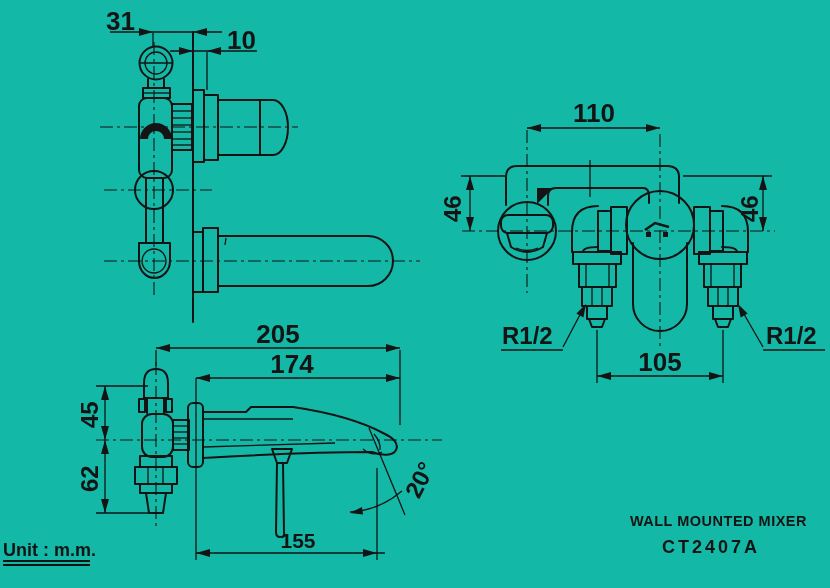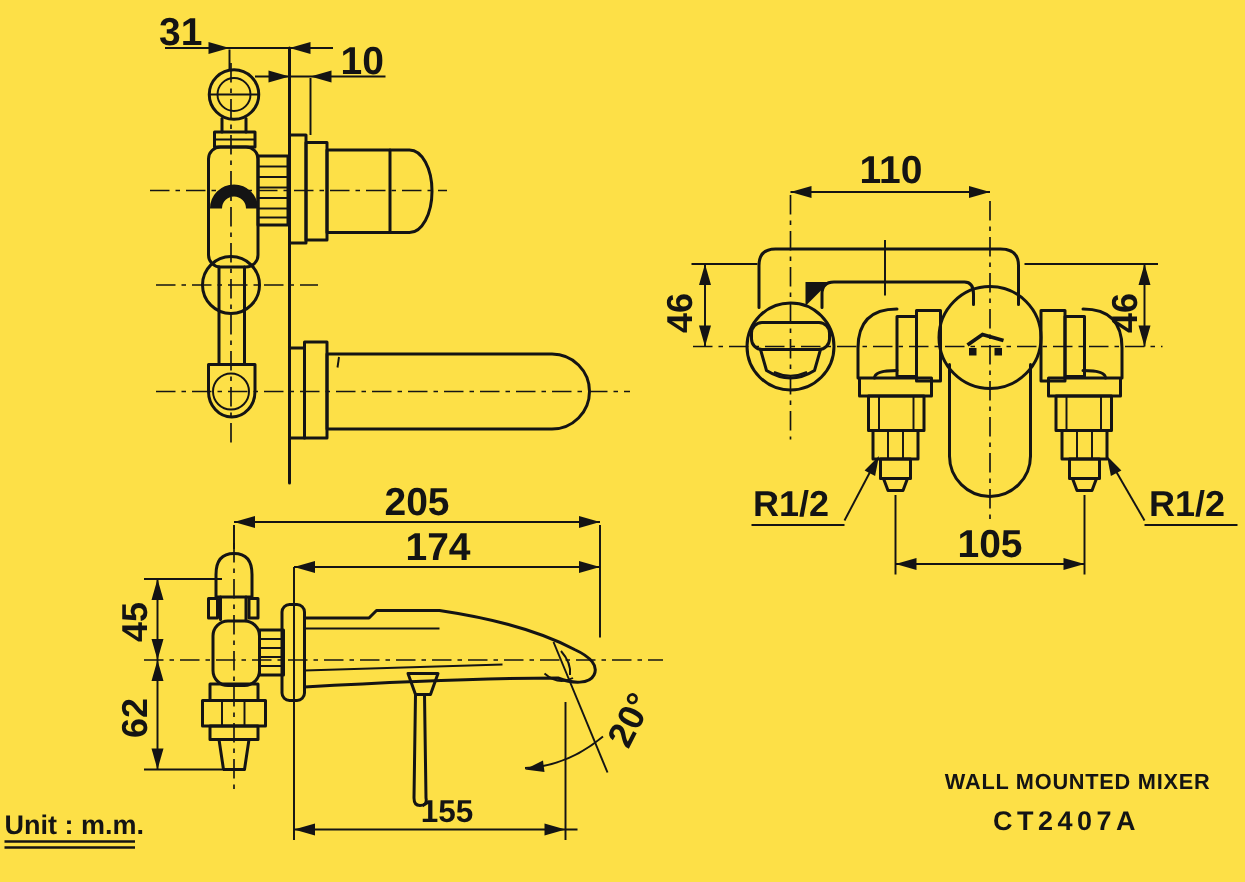--- a/index.html
+++ b/index.html
@@ -1,16 +1,16 @@
 <!DOCTYPE html>
 <html><head>
 <meta charset="utf-8">
 <style>
   html,body{margin:0;padding:0;background:#ffffff;}
-  .page{position:relative;width:830px;height:588px;background:#fde047;overflow:hidden;}
+  .page{position:relative;width:830px;height:588px;background:#14b8a6;overflow:hidden;}
   svg text{font-family:"Liberation Sans", sans-serif;font-weight:bold;fill:#141414;}
   .ol{stroke:#141414;stroke-width:2;fill:none;stroke-linejoin:round;stroke-linecap:round;}
   .tl{stroke:#141414;stroke-width:1.3;fill:none;stroke-linejoin:round;}
   .cl{stroke:#141414;stroke-width:1.1;fill:none;stroke-dasharray:13 4 3 4;}
   .dl{stroke:#141414;stroke-width:1.3;fill:none;}
   .ar{fill:#141414;stroke:none;}
   .solid{fill:#141414;stroke:none;}
   .t26{font-size:26px;}
   .t24{font-size:24px;}
   .t21{font-size:21px;}

